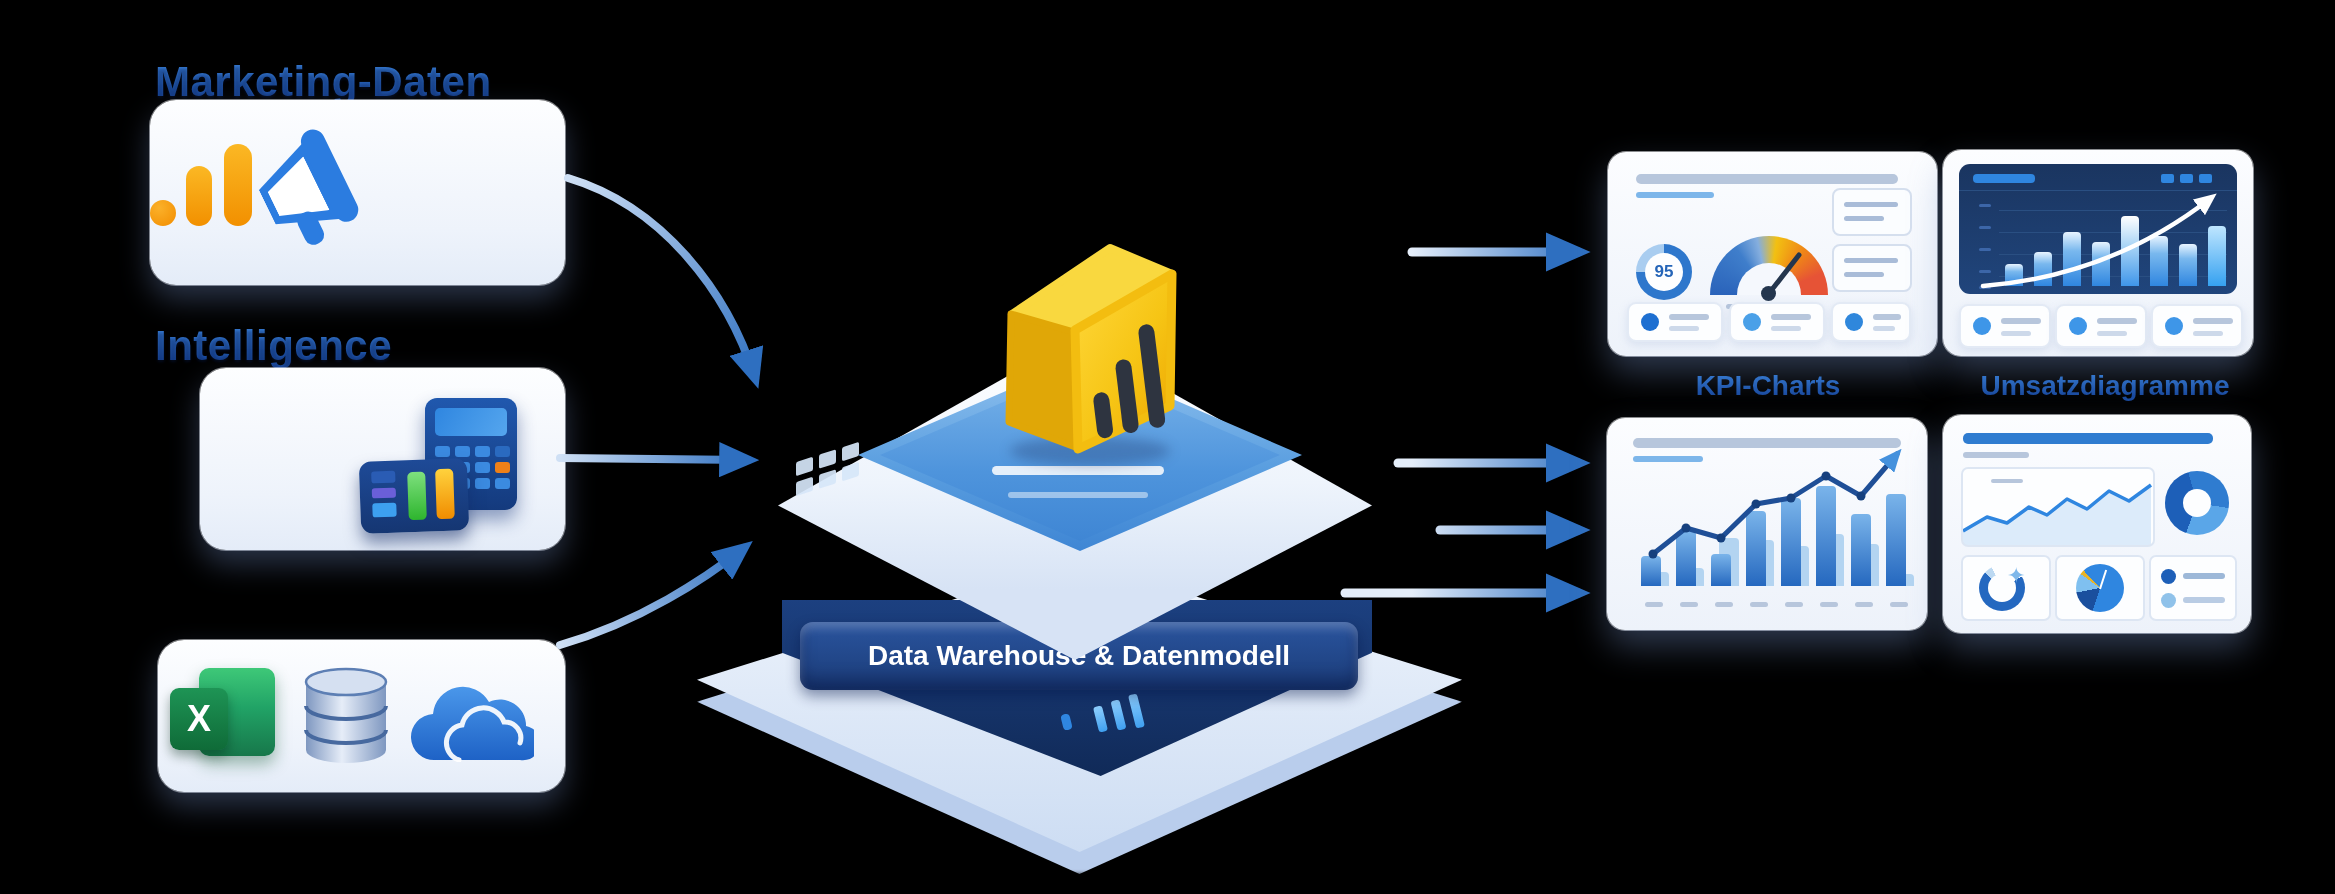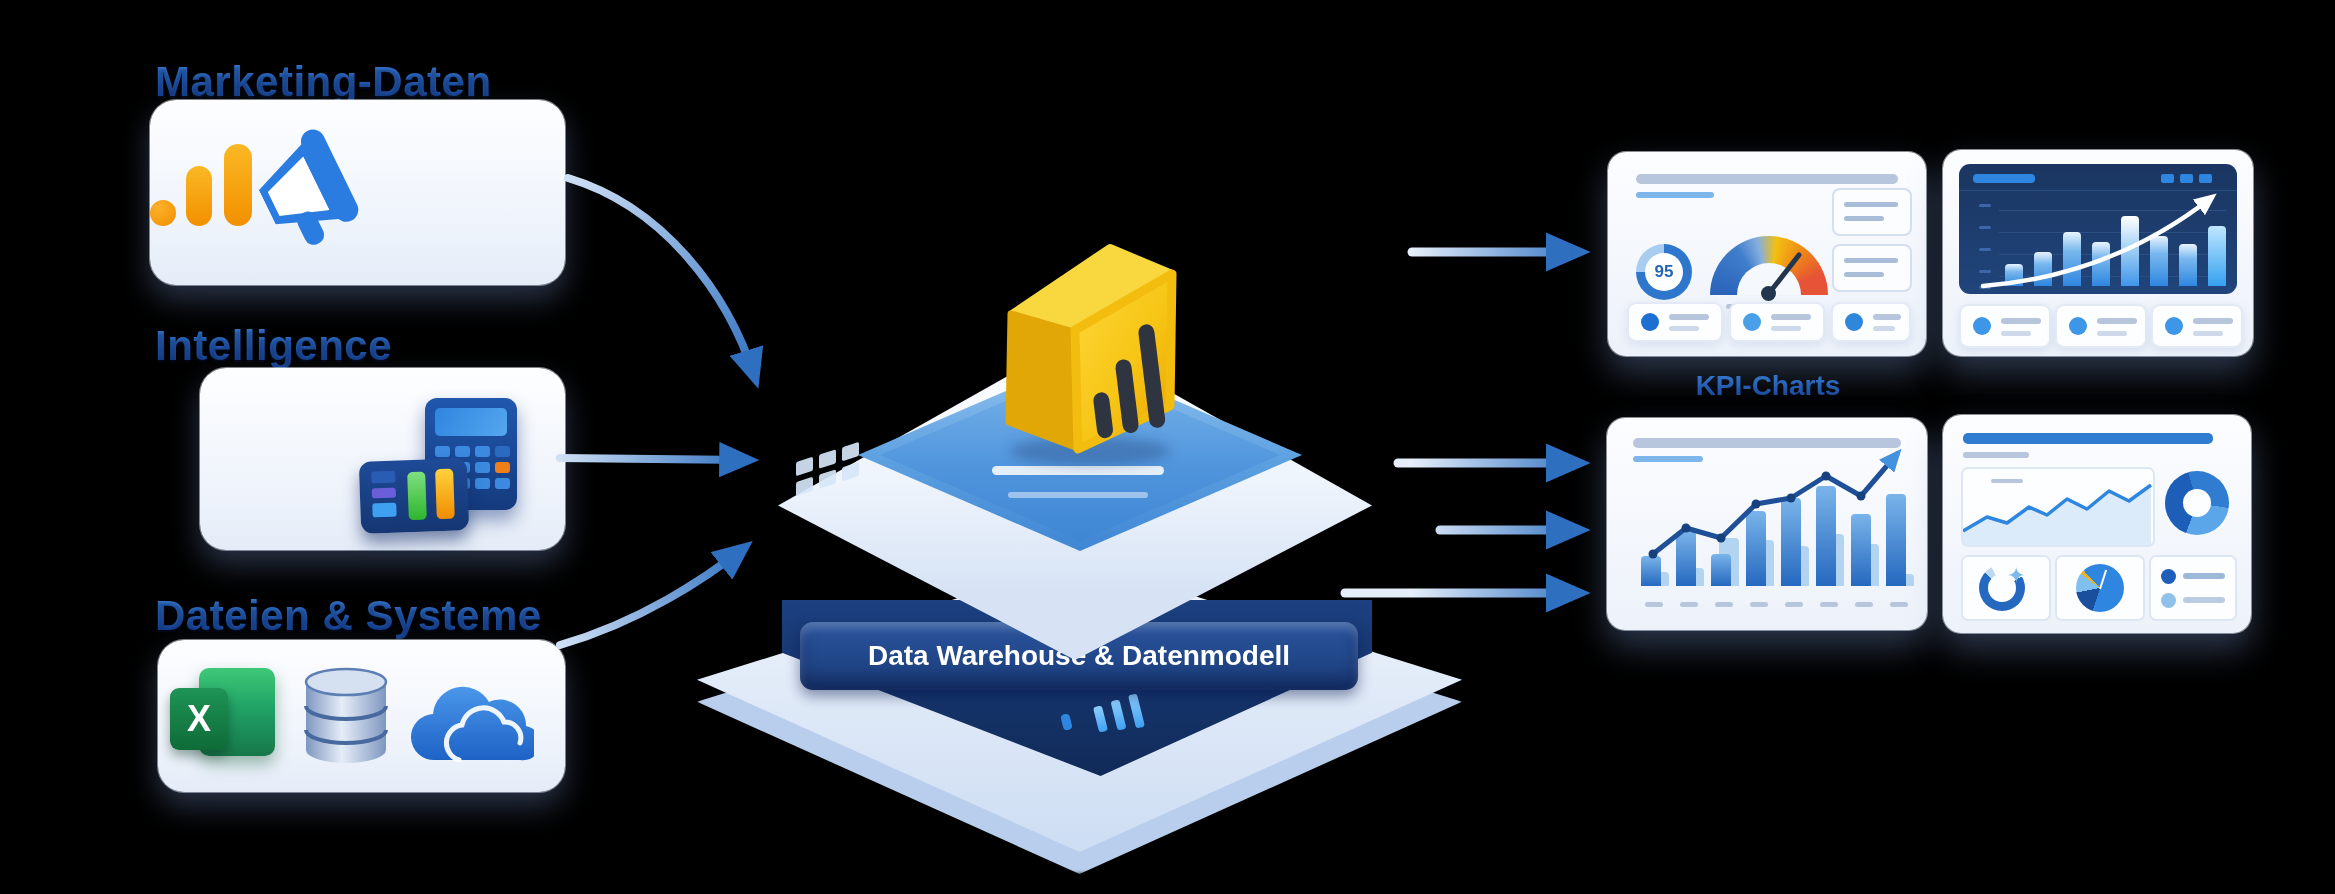--- a/index.html
+++ b/index.html
@@ -184,21 +184,20 @@
     <div class="calc-key" style="left:70px;top:80px;"></div>
   </div>
   <div class="minidash">
     <div class="md-sq" style="left:12px;top:10px;width:24px;height:12px;background:#2a5cb4;"></div>
     <div class="md-sq" style="left:12px;top:27px;width:24px;height:10px;background:#6a5fd8;"></div>
     <div class="md-sq" style="left:12px;top:42px;width:24px;height:14px;background:#3da0f0;"></div>
     <div class="md-bar" style="left:48px;top:12px;width:18px;height:48px;background:linear-gradient(180deg,#7ee07e,#2eb52e);"></div>
     <div class="md-bar" style="left:76px;top:10px;width:18px;height:50px;background:linear-gradient(180deg,#ffd23d,#f08c00);"></div>
   </div>
 
-  <div class="heading" style="left:155px;top:592px;">Dateien &amp; Systeme</div>
   <div class="src-card" style="left:158px;top:640px;width:407px;height:152px;"></div>
   <div>
     <div class="xl-back"></div>
     <div class="xl-front">
         <span>X</span>
       </div>
   </div>
   <svg class="abs" style="left:300px;top:664px;" width="92" height="104" viewBox="0 0 92 104">
     <defs>
       <linearGradient id="dbg" x1="0" y1="0" x2="1" y2="0">
@@ -289,21 +288,21 @@
     <path d="M12,76 L110,10 L172,36 L74,96 Z" fill="#f9d83f" stroke="#f9d83f" stroke-width="8" stroke-linejoin="round"></path>
     <path d="M11,76 L74,94 L78,210 L9,184 Z" fill="#e0a707" stroke="#e0a707" stroke-width="7" stroke-linejoin="round"></path>
     <path d="M75,92 L172,36 L170,168 L78,211 Z" fill="url(#pbif)" stroke="#f3bd10" stroke-width="9" stroke-linejoin="round"></path>
     <g transform="rotate(-7 120 150)">
       <rect x="92" y="152" width="16" height="46" rx="8" fill="#2e3440"></rect>
       <rect x="118" y="122" width="16" height="74" rx="8" fill="#2e3440"></rect>
       <rect x="145" y="90" width="16" height="104" rx="8" fill="#2e3440"></rect>
     </g>
   </svg>
 
-  <div class="dash-card" style="left:1608px;top:152px;width:318px;height:204px;">
+  <div class="dash-card" style="left:1608px;top:152px;width:318px;height:204px;padding-left:11px;">
     <div class="tbar" style="left:28px;top:22px;width:262px;height:10px;"></div>
     <div class="tline" style="left:28px;top:40px;width:78px;height:6px;"></div>
     <div class="ring95">
       <div class="ring95-in">
           <span>95</span>
         </div>
     </div>
     <div class="gauge"></div>
     <div class="needle"></div>
     <div class="hub"></div>
@@ -379,20 +378,21 @@
       <div class="dot" style="background:#3e96e8;top:11px;"></div>
         <div class="l1" style="top:12px;"></div>
         <div class="l2" style="top:25px;"></div>
     </div>
     <div class="mini" style="left:208px;top:154px;width:88px;height:40px;">
       <div class="dot" style="background:#3e96e8;top:11px;"></div>
         <div class="l1" style="top:12px;"></div>
         <div class="l2" style="top:25px;"></div>
     </div>
   </div>
+  <div class="out-label" style="left:1950px;top:370px;width:310px;">Umsatzdiagramme</div>
 
   <div class="dash-card" style="left:1607px;top:418px;width:320px;height:212px;">
     <div class="tbar" style="left:26px;top:20px;width:268px;height:10px;"></div>
     <div class="tline" style="left:26px;top:38px;width:70px;height:6px;"></div>
     <div class="lc-bars lc-light" style="left:42px;top:58px;width:265px;height:110px;">
         <div class="bar" style="height: 14px;"></div>
         <div class="bar" style="height: 18px;"></div>
         <div class="bar" style="height: 48px;"></div>
         <div class="bar" style="height: 46px;"></div>
         <div class="bar" style="height: 40px;"></div>

